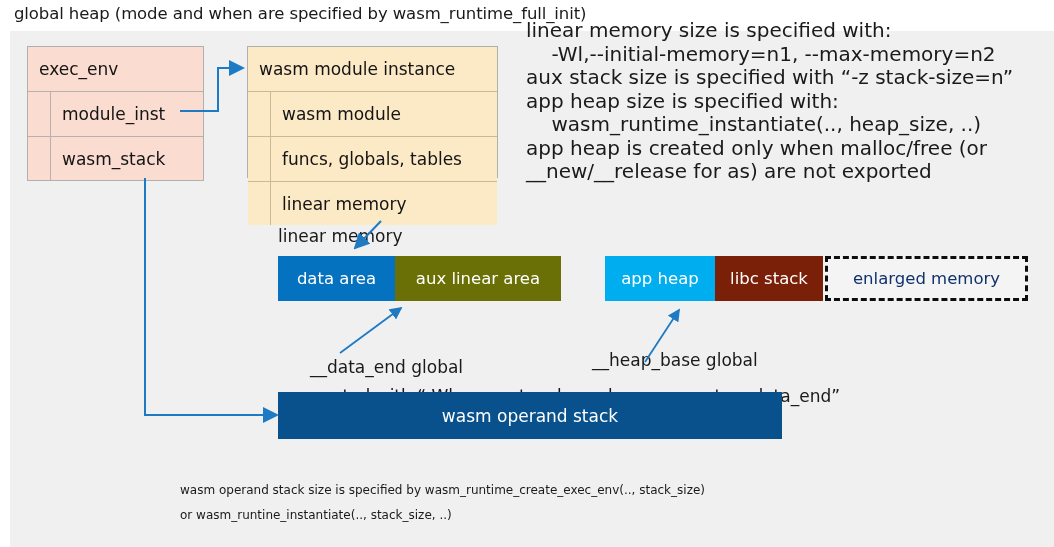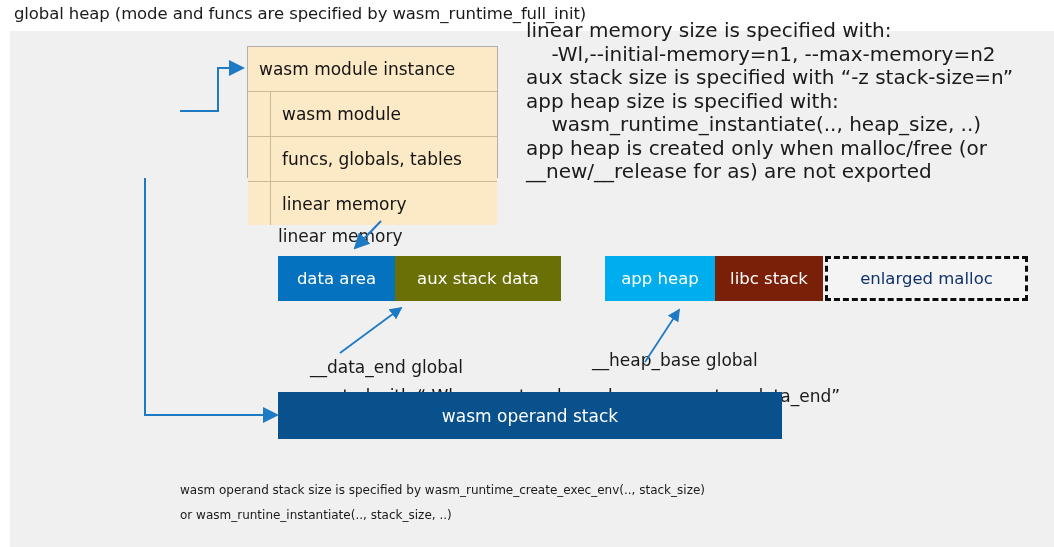--- a/index.html
+++ b/index.html
@@ -176,24 +176,37 @@
     left: 0;
     top: 0;
     width: 1054px;
     height: 547px;
     pointer-events: none;
   }
 </style>
 </head>
 <body>
 
-<div id="title">global heap (mode and funcs are specified by wasm_runtime_full_init)</div>
+<div id="title">global heap (mode and when are specified by wasm_runtime_full_init)</div>
 
 <div id="panel" style="background: rgb(240, 240, 240);">
 
+  <div class="tbl" id="exec-env">
+    <div class="row r1">
+      <span>exec_env</span>
+    </div>
+    <div class="row r2">
+      <div class="indent"></div>
+      <div class="cell">module_inst</div>
+    </div>
+    <div class="row r3">
+      <div class="indent"></div>
+      <div class="cell">wasm_stack</div>
+    </div>
+  </div>
 
   <div class="tbl" id="wmi">
     <div class="row r1">
       <span>wasm module instance</span>
     </div>
     <div class="row r2">
       <div class="indent"></div>
       <div class="cell">wasm module</div>
     </div>
     <div class="row r3">
@@ -213,24 +226,24 @@
 aux stack size is specified with “-z stack-size=n”
 app heap size is specified with:
     wasm_runtime_instantiate(.., heap_size, ..)
 app heap is created only when malloc/free (or
 __new/__release for as) are not exported</div>
 
 <div id="lm-label">linear memory</div>
 
 <div id="membar">
   <div class="seg" style="width: 117px; background: rgb(5, 114, 191);">data area</div>
-  <div class="seg" style="width: 166px; background: rgb(107, 112, 6);">aux stack data</div>
+  <div class="seg" style="width: 166px; background: rgb(107, 112, 6);">aux linear area</div>
   <div class="seg" style="width: 110px; background: rgb(0, 174, 239); margin-left: 44px;">app heap</div>
   <div class="seg" style="width: 108px; background: rgb(122, 32, 9);">libc stack</div>
-  <div class="seg enlarged" style="width: 203px;">enlarged malloc</div>
+  <div class="seg enlarged" style="width: 203px;">enlarged memory</div>
 </div>
 
 <div class="annot" id="a-data-end">__data_end global</div>
 <div class="annot" id="a-heap-base">__heap_base global</div>
 <div class="annot" id="a-exported">exported with “-Wl,--export=__heap_base,--export=__data_end”</div>
 
 <div id="opstack" style="background: rgb(8, 81, 140);">
   <span>wasm operand stack</span>
 </div>
 

